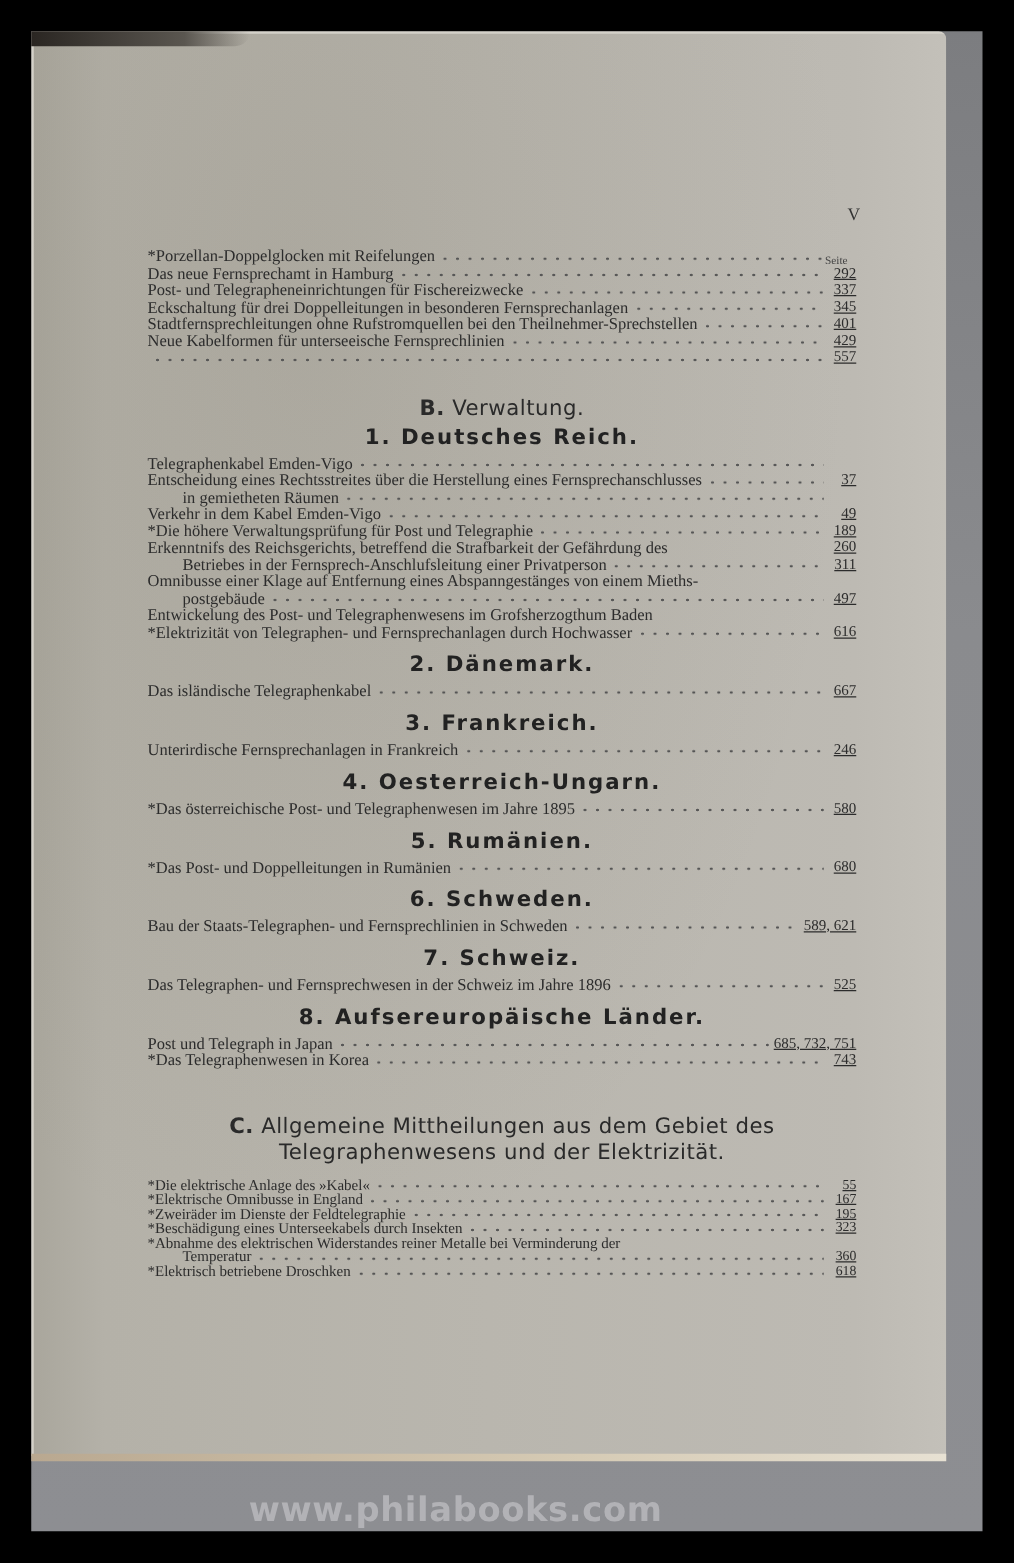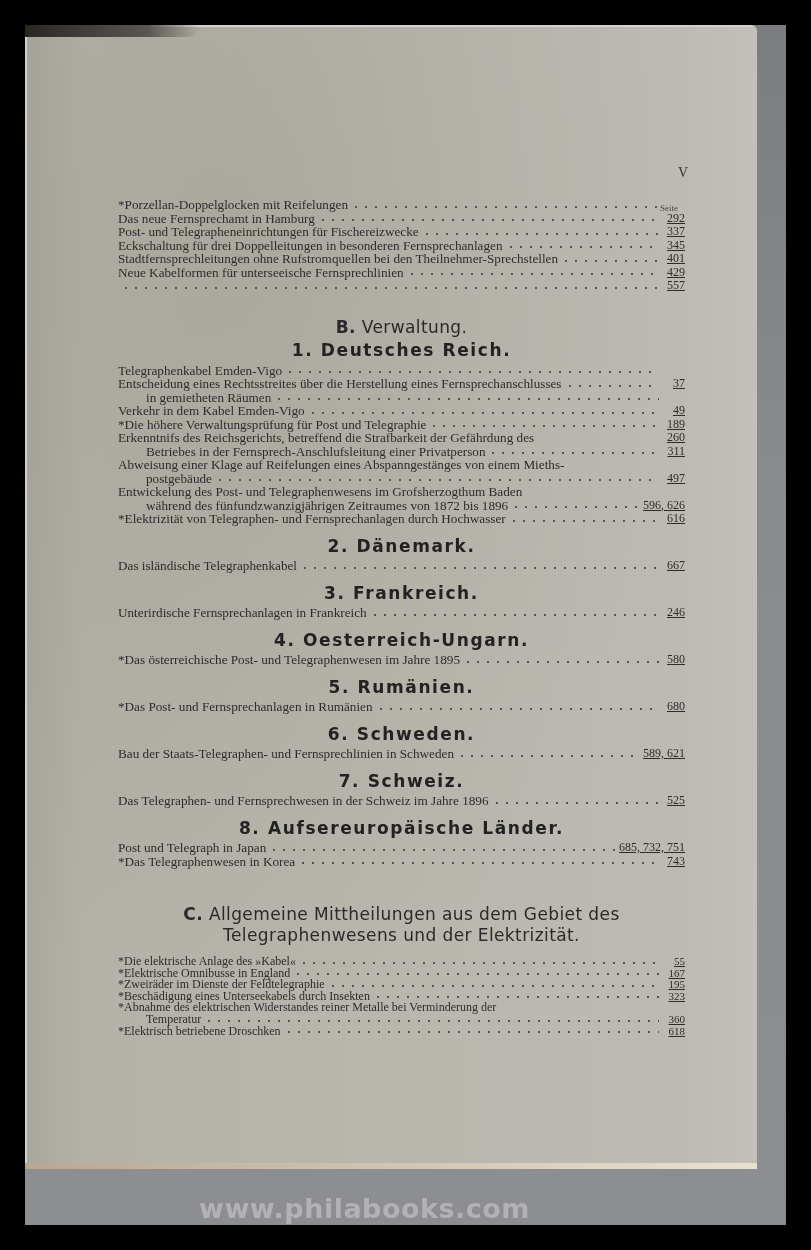--- a/index.html
+++ b/index.html
@@ -152,39 +152,34 @@
       <span class="title">Erkenntnifs des Reichsgerichts, betreffend die Strafbarkeit der Gefährdung des</span>
       <span class="dots" style="background:none;"></span>
       <span class="pg">260</span>
     </div>
     <div class="row cont">
       <span class="title">Betriebes in der Fernsprech-Anschlufsleitung einer Privatperson</span>
       <span class="dots"></span>
       <span class="pg">311</span>
     </div>
     <div class="row">
-      <span class="title">Abweisung einer Klage auf Reifelungen eines Abspanngestänges von einem Mieths-</span>
+      <span class="title">Omnibusse einer Klage auf Entfernung eines Abspanngestänges von einem Mieths-</span>
       <span class="dots" style="background:none;"></span>
       <span class="pg"></span>
     </div>
     <div class="row cont">
       <span class="title">postgebäude</span>
       <span class="dots"></span>
       <span class="pg">497</span>
     </div>
     <div class="row">
       <span class="title">Entwickelung des Post- und Telegraphenwesens im Grofsherzogthum Baden</span>
       <span class="dots" style="background:none;"></span>
       <span class="pg"></span>
     </div>
-    <div class="row cont">
-      <span class="title">während des fünfundzwanzigjährigen Zeitraumes von 1872 bis 1896</span>
-      <span class="dots"></span>
-      <span class="pg">596, 626</span>
-    </div>
     <div class="row">
       <span class="title">*Elektrizität von Telegraphen- und Fernsprechanlagen durch Hochwasser</span>
       <span class="dots"></span>
       <span class="pg">616</span>
     </div>
   </div>
 
   <div class="sub-head">2. Dänemark.</div>
   <div class="group">
     <div class="row">
@@ -208,21 +203,21 @@
     <div class="row">
       <span class="title">*Das österreichische Post- und Telegraphenwesen im Jahre 1895</span>
       <span class="dots"></span>
       <span class="pg">580</span>
     </div>
   </div>
 
   <div class="sub-head">5. Rumänien.</div>
   <div class="group">
     <div class="row">
-      <span class="title">*Das Post- und Fernsprechanlagen in Rumänien</span>
+      <span class="title">*Das Post- und Doppelleitungen in Rumänien</span>
       <span class="dots"></span>
       <span class="pg">680</span>
     </div>
   </div>
 
   <div class="sub-head">6. Schweden.</div>
   <div class="group">
     <div class="row">
       <span class="title">Bau der Staats-Telegraphen- und Fernsprechlinien in Schweden</span>
       <span class="dots"></span>

